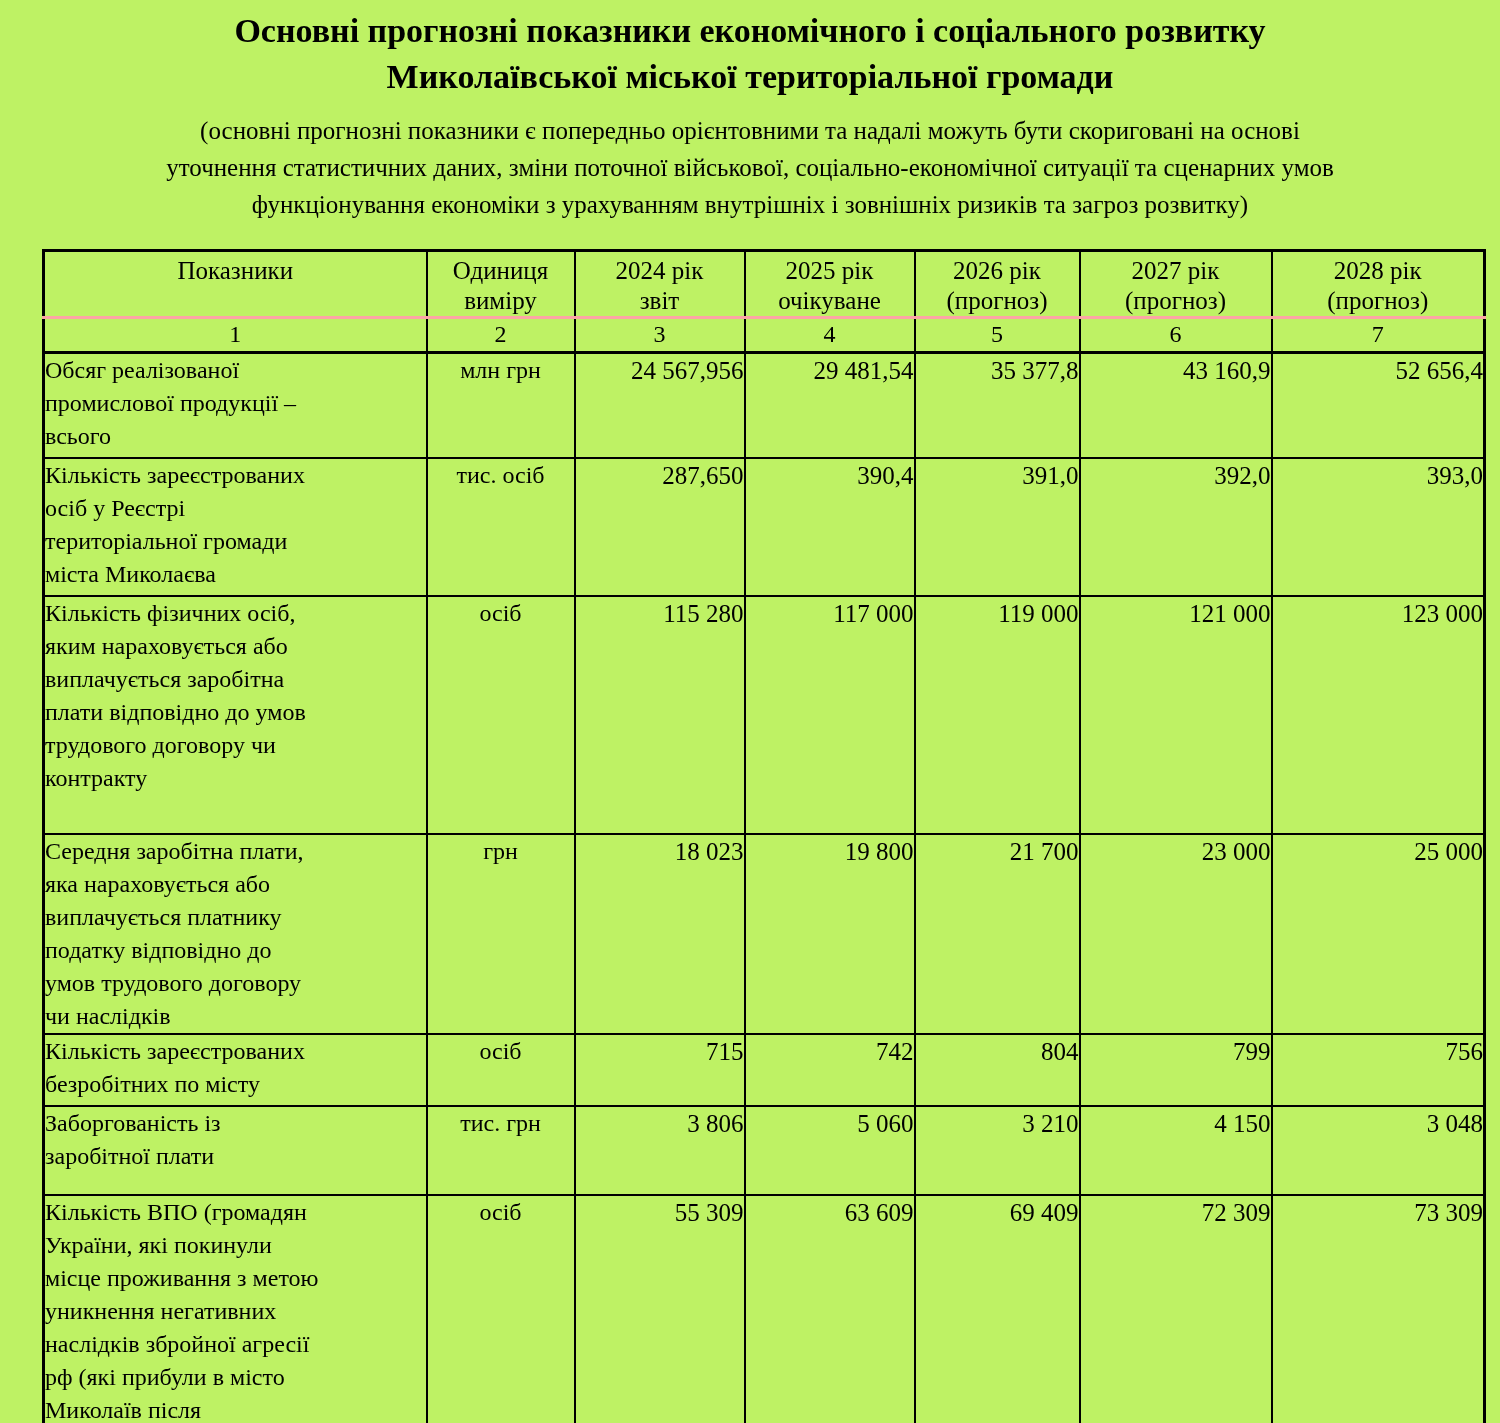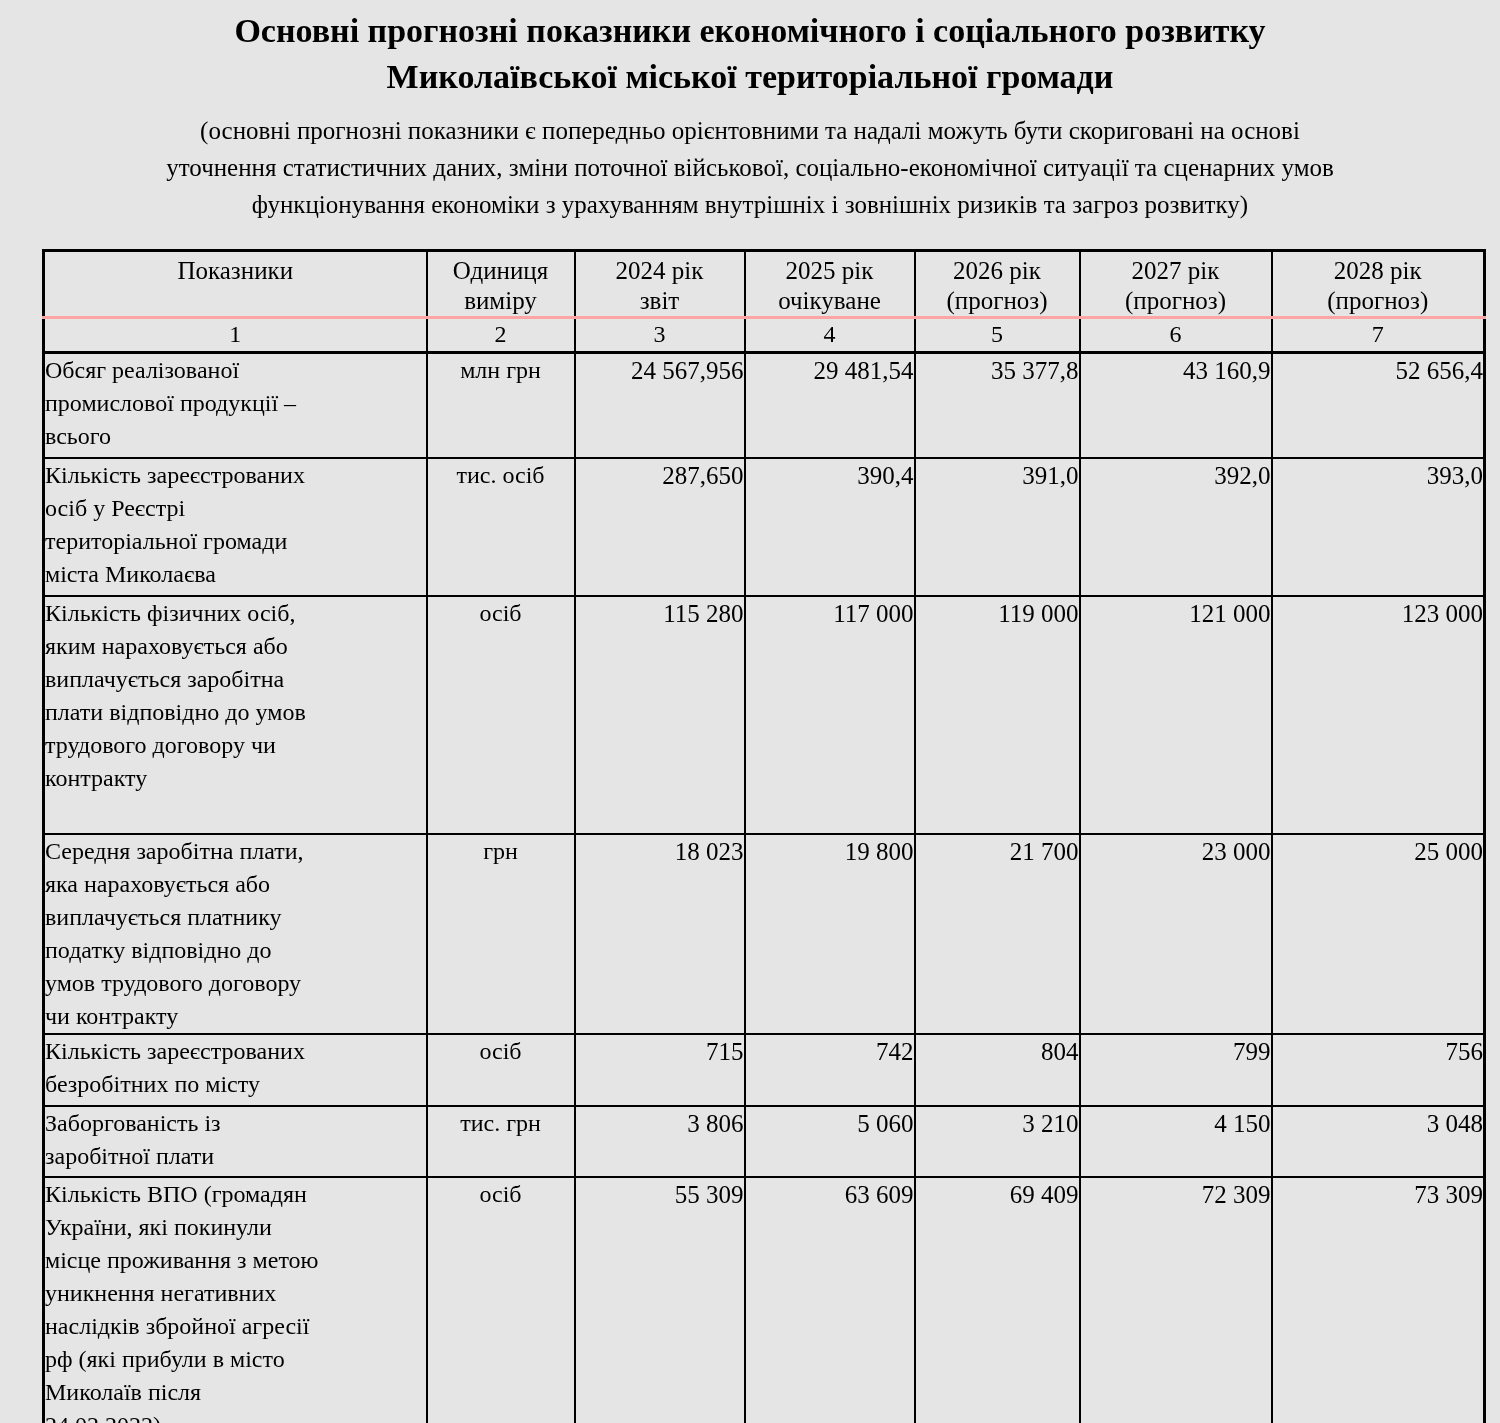--- a/index.html
+++ b/index.html
@@ -5,21 +5,21 @@
   html, body {
     margin: 0;
     padding: 0;
     background: #ffffff;
   }
   .page {
     position: relative;
     width: 1500px;
     height: 1423px;
     overflow: hidden;
-    background: #e5e5e5;
+    background: #bef264;
     color: #000000;
     font-family: "Liberation Serif", "DejaVu Serif", serif;
   }
   .doc-title {
     padding-top: 8px;
     text-align: center;
     font-weight: bold;
     font-size: 34px;
     line-height: 46px;
   }
@@ -192,42 +192,42 @@
           <td class="cell-value">121 000</td>
           <td class="cell-value">123 000</td>
         </tr>
         <tr style="height: 145px;">
           <td class="cell-indicator">
             <div>Середня заробітна плати,</div>
             <div>яка нараховується або</div>
             <div>виплачується платнику</div>
             <div>податку відповідно до</div>
             <div>умов трудового договору</div>
-            <div>чи контракту</div>
+            <div>чи наслідків</div>
           </td>
           <td class="cell-unit">грн</td>
           <td class="cell-value">18 023</td>
           <td class="cell-value">19 800</td>
           <td class="cell-value">21 700</td>
           <td class="cell-value">23 000</td>
           <td class="cell-value">25 000</td>
         </tr>
         <tr style="height: 72px;">
           <td class="cell-indicator">
             <div>Кількість зареєстрованих</div>
             <div>безробітних по місту</div>
           </td>
           <td class="cell-unit">осіб</td>
           <td class="cell-value">715</td>
           <td class="cell-value">742</td>
           <td class="cell-value">804</td>
           <td class="cell-value">799</td>
           <td class="cell-value">756</td>
         </tr>
-        <tr style="height: 71px;">
+        <tr style="height: 89px;">
           <td class="cell-indicator">
             <div>Заборгованість із</div>
             <div>заробітної плати</div>
           </td>
           <td class="cell-unit">тис. грн</td>
           <td class="cell-value">3 806</td>
           <td class="cell-value">5 060</td>
           <td class="cell-value">3 210</td>
           <td class="cell-value">4 150</td>
           <td class="cell-value">3 048</td>

